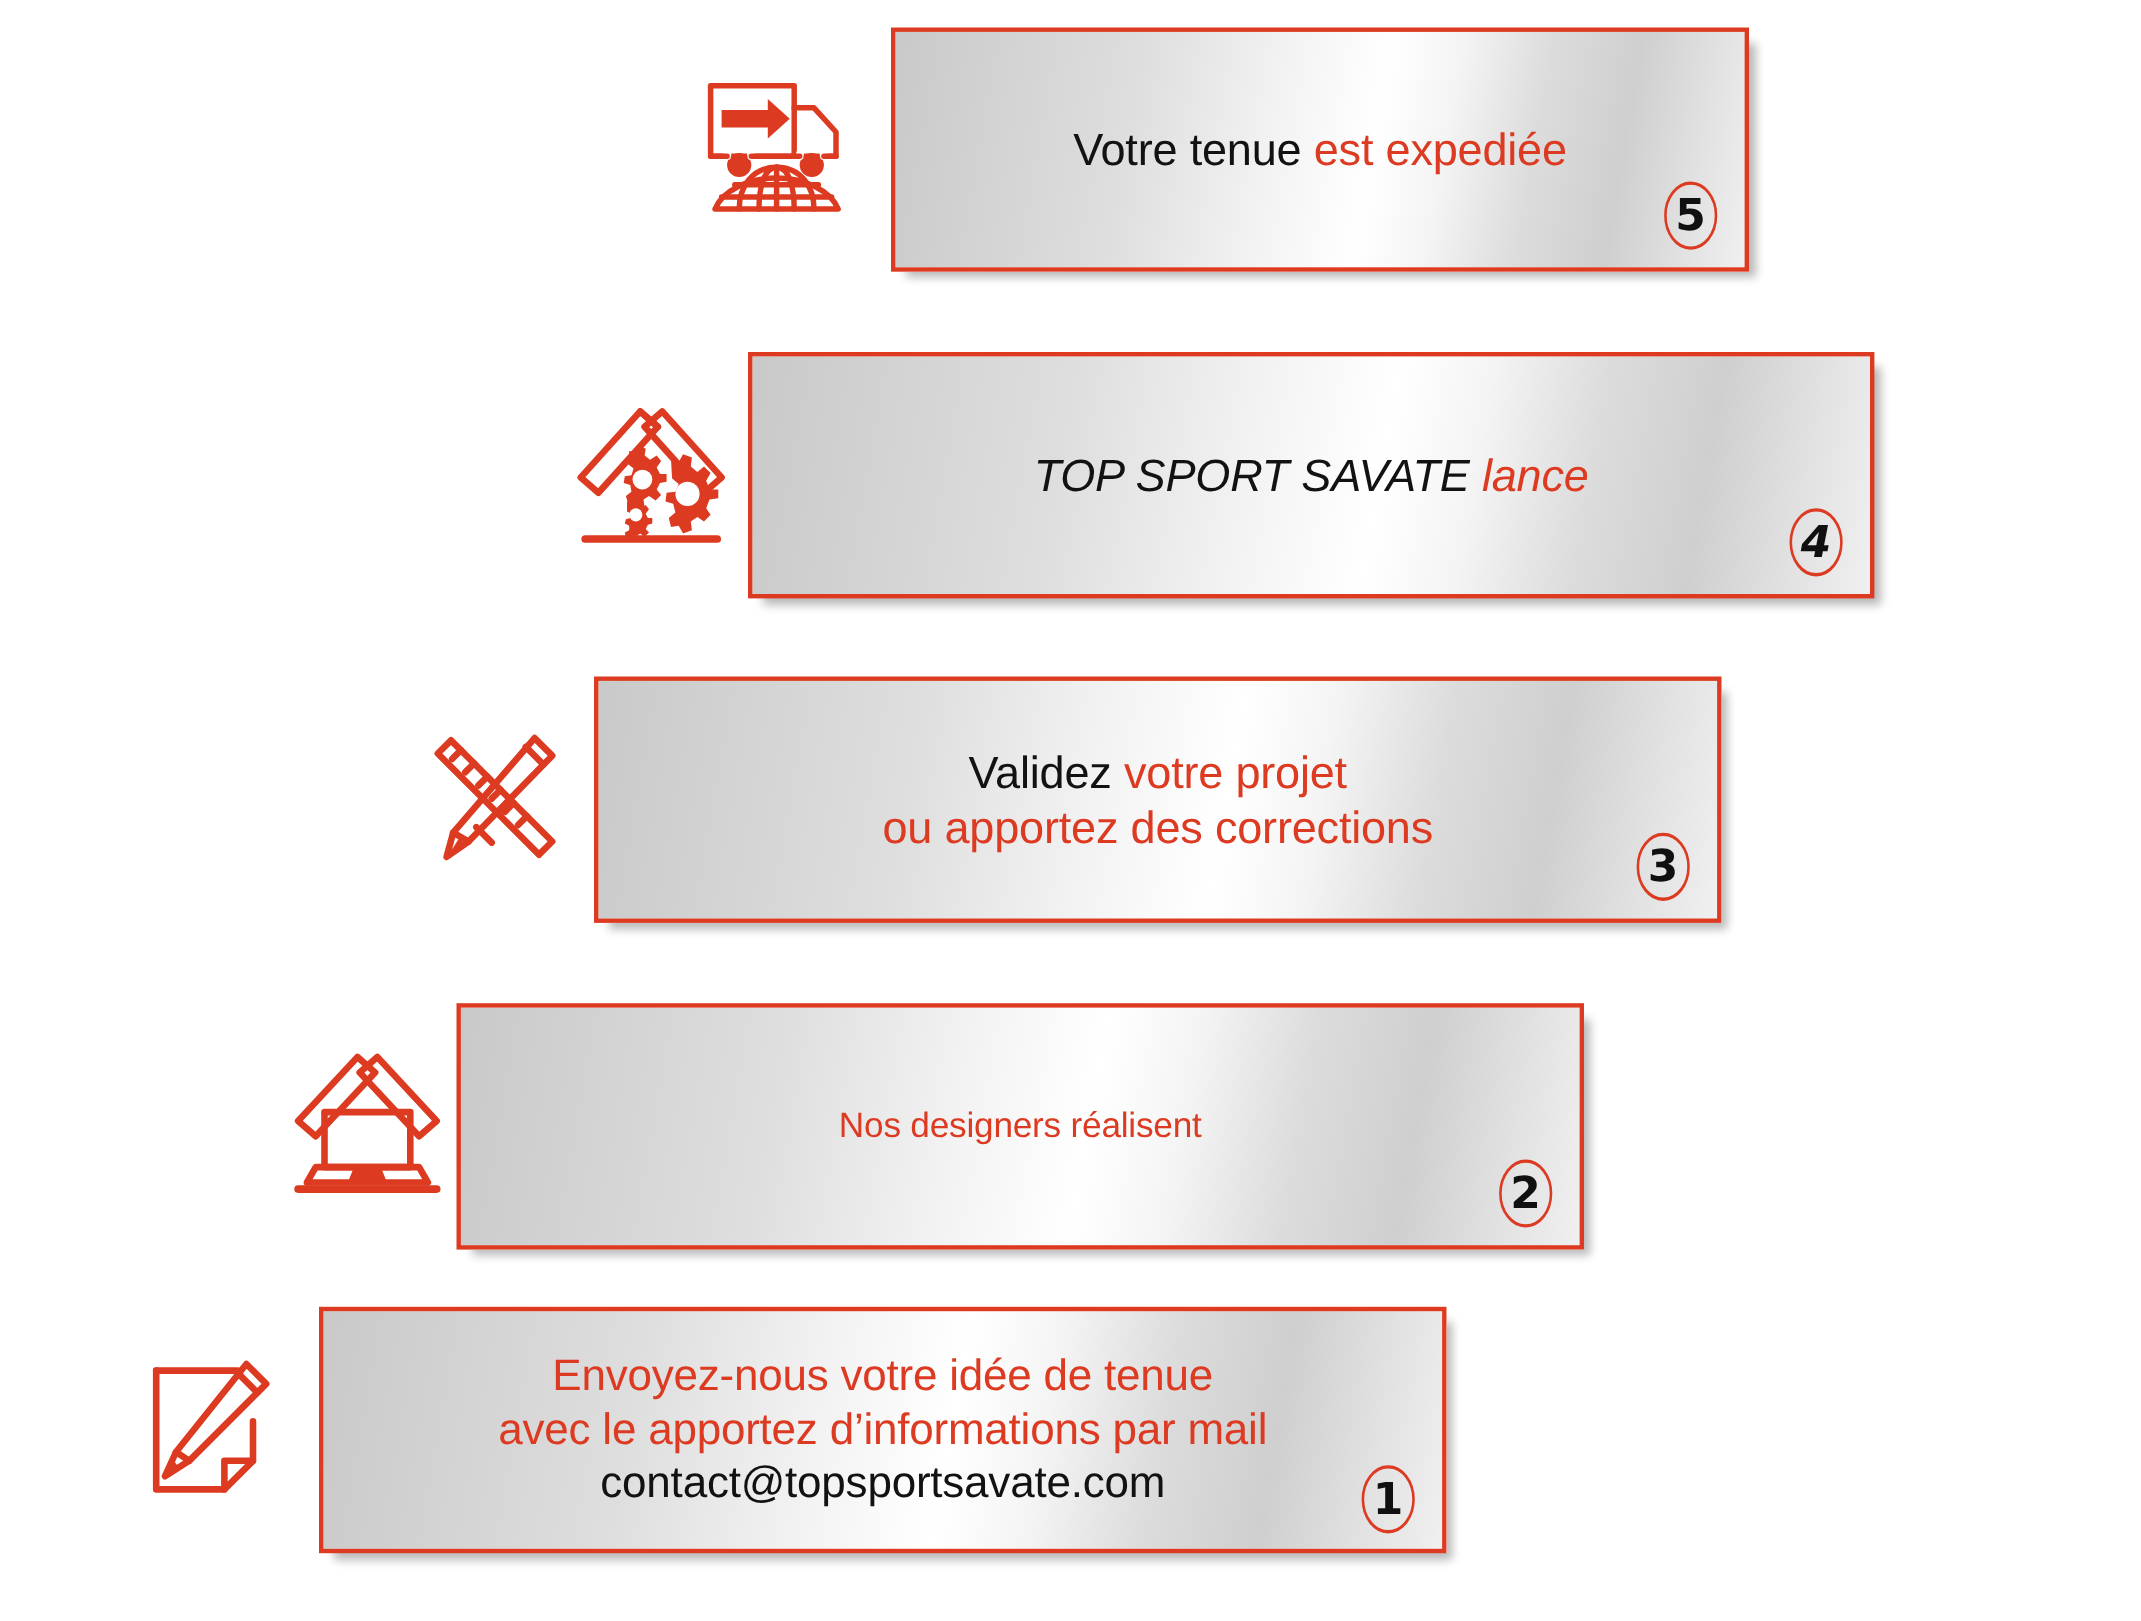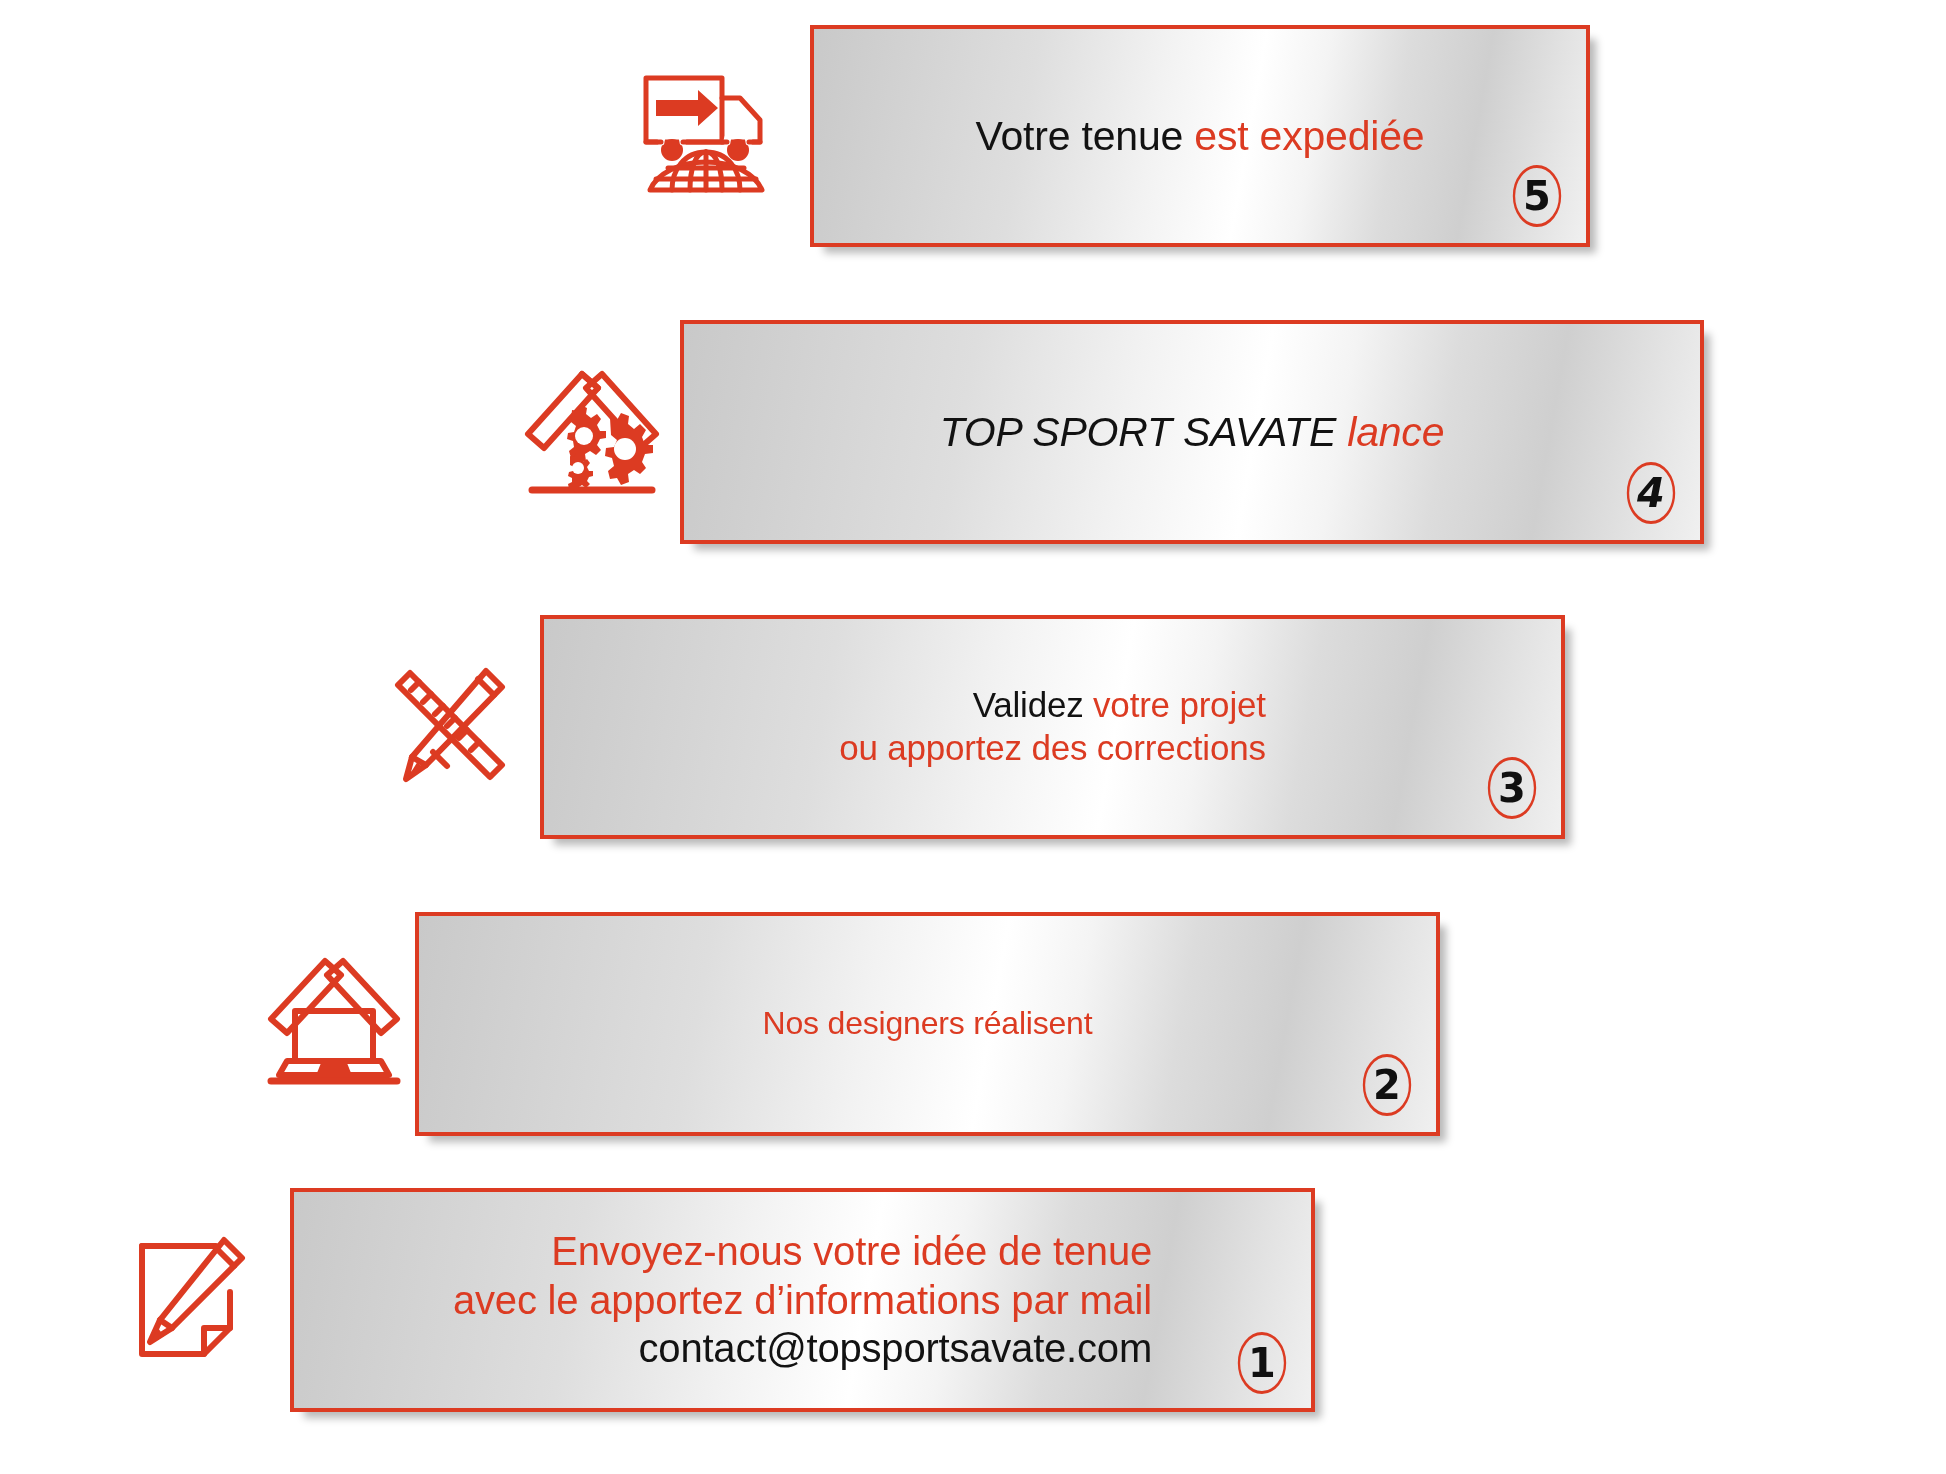--- a/index.html
+++ b/index.html
@@ -64,21 +64,21 @@
     justify-content: center;
   }
 
   .ptext {
     text-align: center;
     line-height: 1.22;
     color: #111111;
     letter-spacing: -0.2px;
     white-space: nowrap;
   }
-  .ptext .ln { display: block; text-align: right; }
+  .ptext .ln { display: block; }
   .red  { color: #DC3B22; }
   .blk  { color: #121212; }
 
   
   .badge {
     position: absolute;
     border: 3px solid #DC3B22;
     border-radius: 50%;
     background: transparent;
     display: flex;
@@ -197,21 +197,21 @@
         <path d="M108 16 L124 32 L48 110 L28 124 L34 102 Z"></path>
         <path d="M100 24 L116 40"></path>
         <path d="M48 110 L34 102"></path>
         <path d="M40 106 L30 122 L44 114 Z" fill="#DC3B22" stroke="none"></path>
         <path d="M55 97 L69 111"></path>
       </svg>
     </div>
 
     <div class="plaque" style="left:540px;top:615px;width:1025px;height:224px;">
       <div class="plaque-inner">
-        <div class="ptext" style="font-size:35px;">
+        <div class="ptext" style="font-size:41px;">
           <span class="ln">
             <span class="blk">Validez </span><span class="red">votre projet</span>
           </span>
           <span class="ln">
             <span class="red">ou apportez des corrections</span>
           </span>
         </div>
       </div>
       <div class="badge" style="right:18px;bottom:16px;width:56px;height:56px;font-size:40px;">
         <span>3</span>

